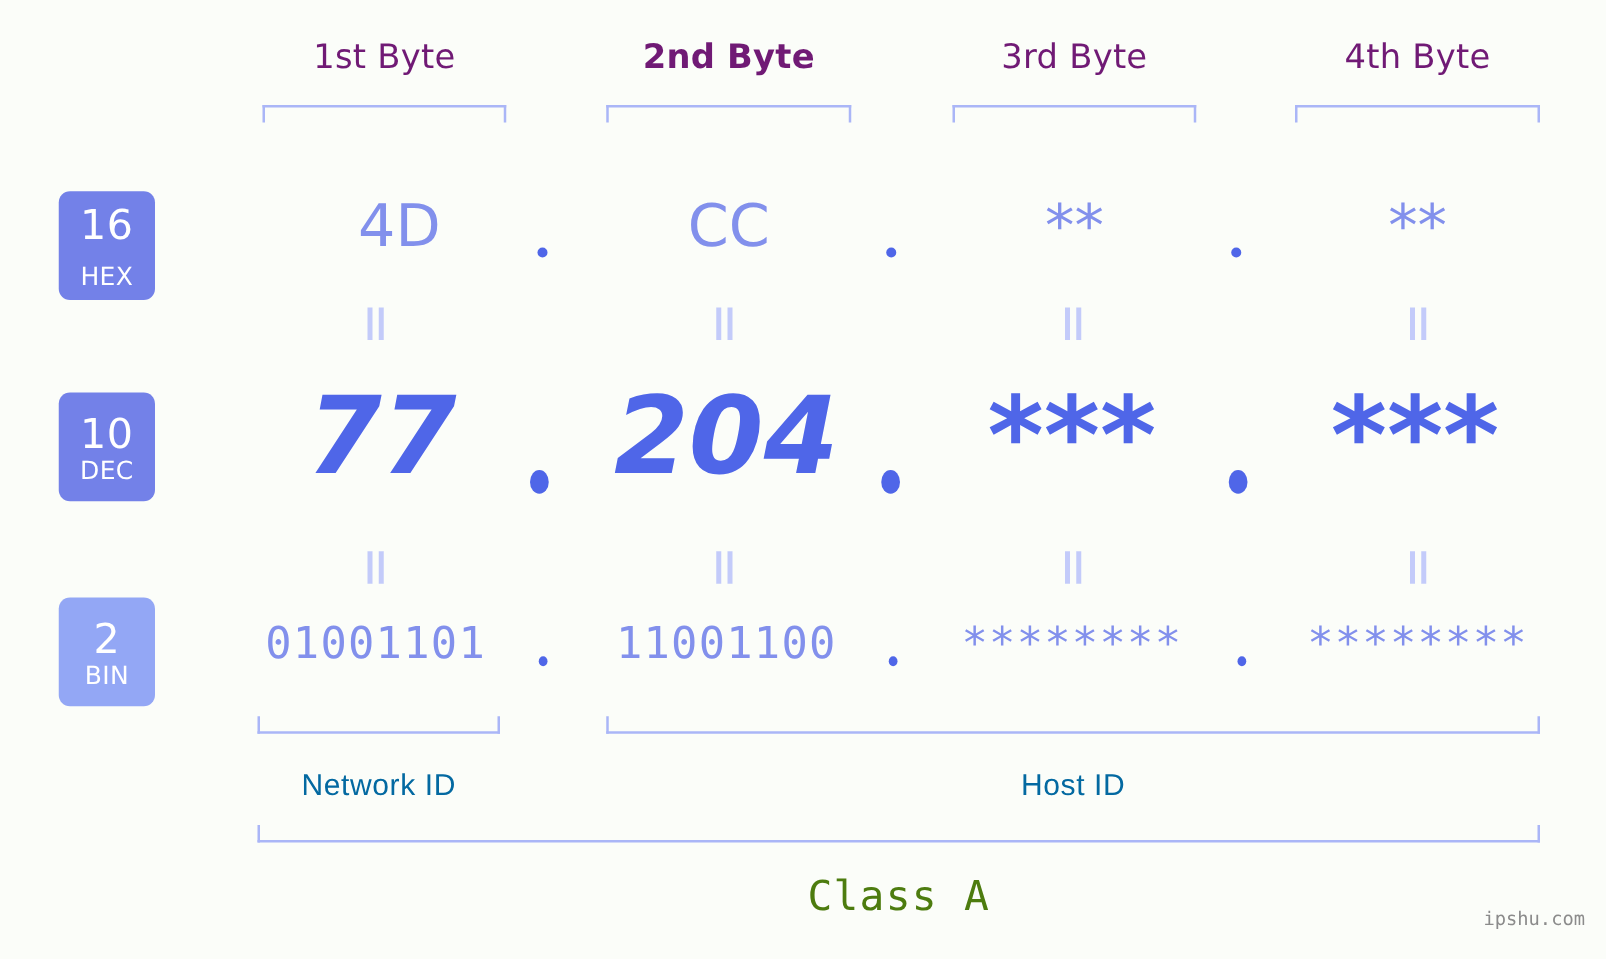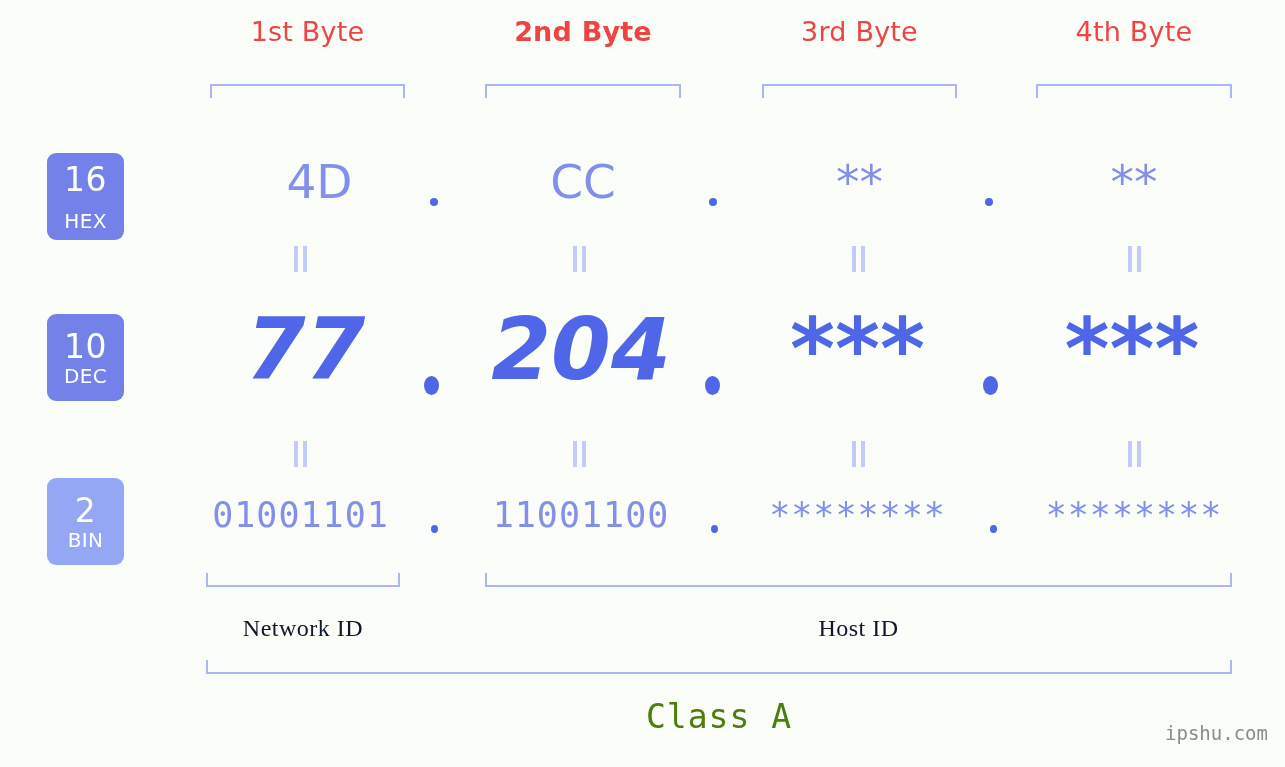--- a/index.html
+++ b/index.html
@@ -15,24 +15,24 @@
     position: relative;
   }
   .stage {
     position: absolute;
     inset: 0;
   }
 
   
   .byte-label {
     position: absolute;
-    top: 16px;
+    top: 30px;
     font-family: "DejaVu Sans", sans-serif;
     font-size: 27px;
-    color: #ef4444;
+    color: #701a75;
     text-align: center;
     white-space: nowrap;
     letter-spacing: 0.2px;
   }
 
   
   .bracket {
     position: absolute;
     border: 2px solid #aab6f7;
     box-sizing: border-box;
@@ -123,44 +123,44 @@
     width: 4px;
     height: 26px;
     background: #c3cbfa;
   }
   .eq::before { left: 0; }
   .eq::after  { right: 0; }
 
   
   .id-label {
     position: absolute;
-    font-family: Liberation Serif, serif;
+    font-family: Liberation Sans, sans-serif;
     font-size: 24px;
-    color: #0f172a;
+    color: #0369a1;
     text-align: center;
     white-space: nowrap;
     letter-spacing: 0.5px;
   }
   .class-label {
     position: absolute;
     font-family: "DejaVu Sans Mono", monospace;
     font-size: 33px;
     color: #4d7c0f;
     text-align: center;
     white-space: nowrap;
     letter-spacing: 1px;
   }
 
   
   .watermark {
     position: absolute;
     right: 17px;
     bottom: 23px;
     font-family: "DejaVu Sans Mono", monospace;
-    font-size: 19px;
+    font-size: 15px;
     color: #8b8b8b;
     white-space: nowrap;
   }
 </style>
 </head>
 <body>
 
 <div class="stage">
 
   <div class="byte-label" style="left:210px; width:195px;">1st Byte</div>

